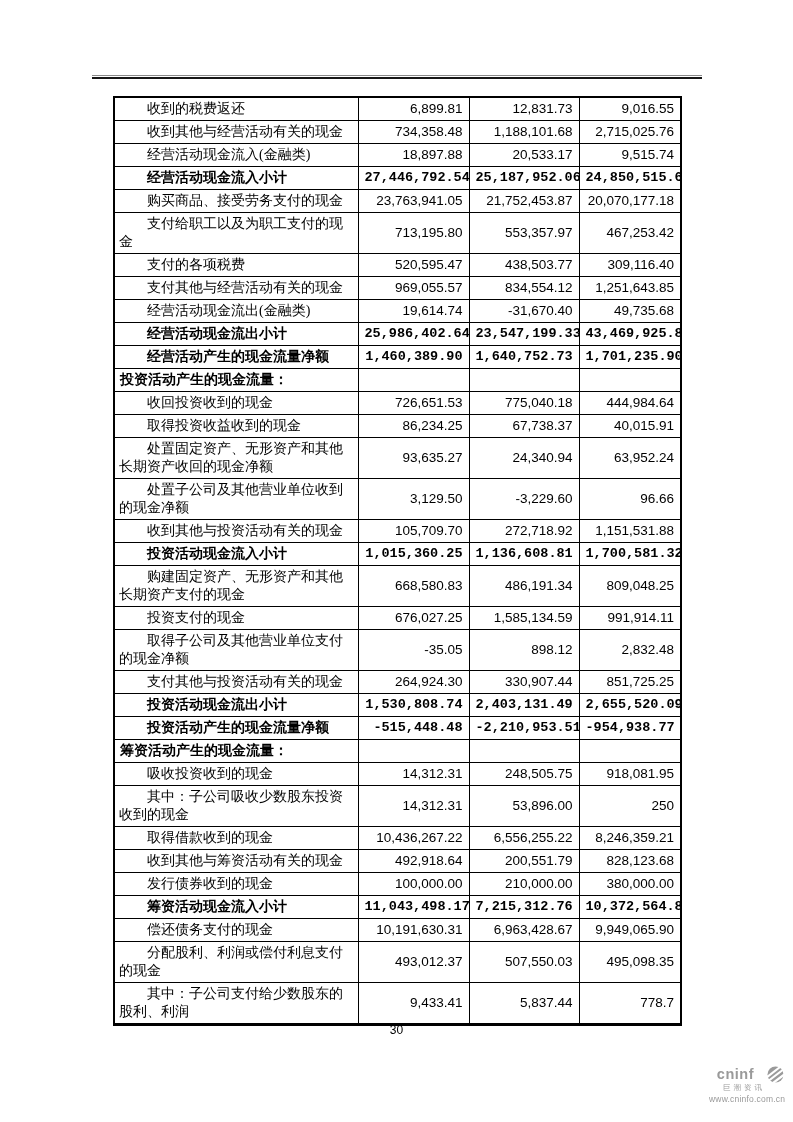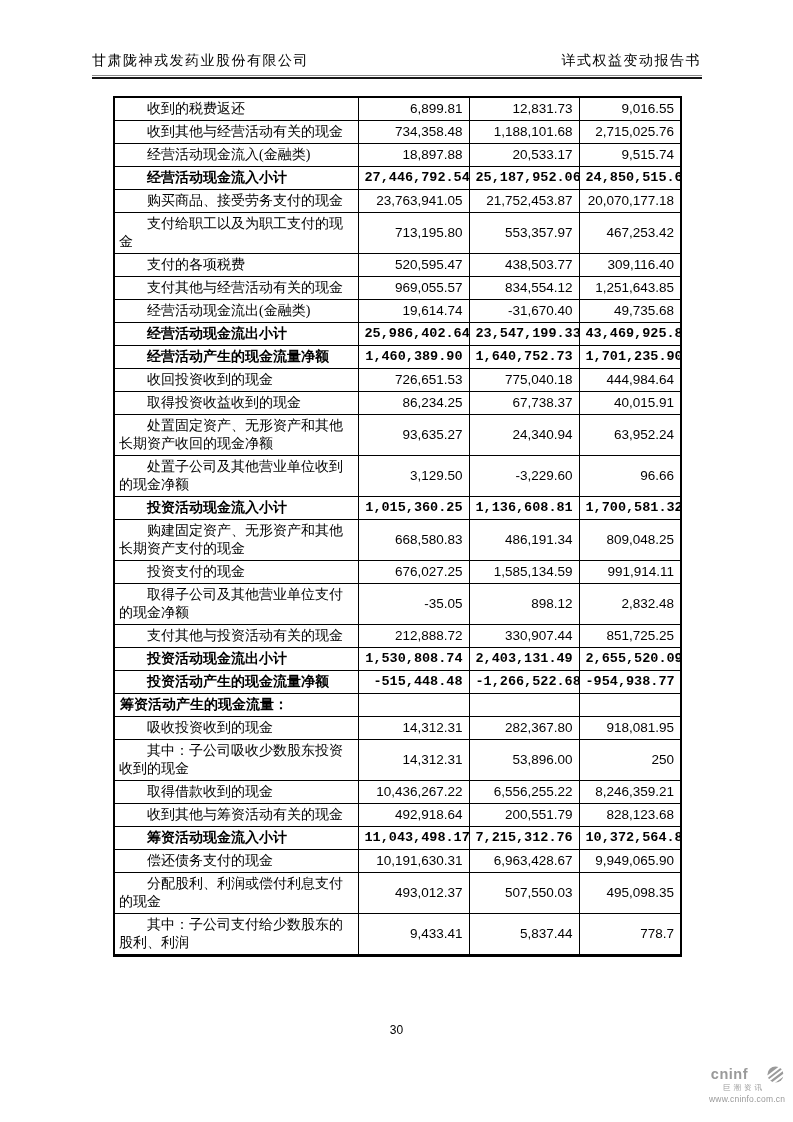--- a/index.html
+++ b/index.html
@@ -36,44 +36,40 @@
     font-size:13.5px;
   }
   .page-number {
     position:absolute; top:1023px; left:0; width:793px; text-align:center;
     font-family:"Liberation Sans","DejaVu Sans",sans-serif; font-size:12px;
   }
   .logo {
     position:absolute; top:1066px; right:8px; width:76px;
     line-height:1.15; text-align:right;
   }
-  .logo-top { display:flex; align-items:center; justify-content:flex-end; gap:18px; }
+  .logo-top { display:flex; align-items:center; justify-content:flex-end; gap:12px; }
   .logo-brand {
     font-family:"Liberation Sans","DejaVu Sans",sans-serif;
     font-weight:700; font-size:14.5px; letter-spacing:0.5px;
   }
   .logo-icon { display:block; }
   .logo-cn {
     font-size:7.5px; letter-spacing:3px; padding-right:20px; margin-top:1px;
     font-family:"Liberation Sans","DejaVu Sans",sans-serif; white-space:nowrap;
   }
   .logo-url {
     font-size:8.5px; margin-top:2px; letter-spacing:0.2px;
     font-family:Liberation Sans, sans-serif; white-space:nowrap;
   }
 </style>
 </head>
 <body>
 
 <div class="page">
 
-  <div class="header">
-    <span>甘肃陇神戎发药业股份有限公司</span>
-    <span>详式权益变动报告书</span>
-  </div>
   <div class="header-rule"></div>
 
   <table class="cash-flow-table">
     <colgroup>
       <col style="width:244px">
       <col style="width:111px">
       <col style="width:110px">
       <col style="width:102px">
     </colgroup>
     <tbody>
@@ -136,20 +132,26 @@
           <td class="num">25,986,402.64</td>
           <td class="num">23,547,199.33</td>
           <td class="num">43,469,925.85</td>
         </tr>
         <tr class="subtotal">
           <td class="label">经营活动产生的现金流量净额</td>
           <td class="num">1,460,389.90</td>
           <td class="num">1,640,752.73</td>
           <td class="num">1,701,235.90</td>
         </tr>
+        <tr class="section">
+          <td class="label">投资活动产生的现金流量：</td>
+          <td class="num"></td>
+          <td class="num"></td>
+          <td class="num"></td>
+        </tr>
         <tr class="item">
           <td class="label">收回投资收到的现金</td>
           <td class="num">726,651.53</td>
           <td class="num">775,040.18</td>
           <td class="num">444,984.64</td>
         </tr>
         <tr class="item">
           <td class="label">取得投资收益收到的现金</td>
           <td class="num">86,234.25</td>
           <td class="num">67,738.37</td>
@@ -160,20 +162,26 @@
           <td class="num">93,635.27</td>
           <td class="num">24,340.94</td>
           <td class="num">63,952.24</td>
         </tr>
         <tr class="item">
           <td class="label">处置子公司及其他营业单位收到的现金净额</td>
           <td class="num">3,129.50</td>
           <td class="num">-3,229.60</td>
           <td class="num">96.66</td>
         </tr>
+        <tr class="item">
+          <td class="label">收到其他与投资活动有关的现金</td>
+          <td class="num">105,709.70</td>
+          <td class="num">272,718.92</td>
+          <td class="num">1,151,531.88</td>
+        </tr>
         <tr class="subtotal">
           <td class="label">投资活动现金流入小计</td>
           <td class="num">1,015,360.25</td>
           <td class="num">1,136,608.81</td>
           <td class="num">1,700,581.32</td>
         </tr>
         <tr class="item">
           <td class="label">购建固定资产、无形资产和其他长期资产支付的现金</td>
           <td class="num">668,580.83</td>
           <td class="num">486,191.34</td>
@@ -186,65 +194,71 @@
           <td class="num">991,914.11</td>
         </tr>
         <tr class="item">
           <td class="label">取得子公司及其他营业单位支付的现金净额</td>
           <td class="num">-35.05</td>
           <td class="num">898.12</td>
           <td class="num">2,832.48</td>
         </tr>
         <tr class="item">
           <td class="label">支付其他与投资活动有关的现金</td>
-          <td class="num">212,888.72</td>
+          <td class="num">264,924.30</td>
           <td class="num">330,907.44</td>
           <td class="num">851,725.25</td>
         </tr>
         <tr class="subtotal">
           <td class="label">投资活动现金流出小计</td>
           <td class="num">1,530,808.74</td>
           <td class="num">2,403,131.49</td>
           <td class="num">2,655,520.09</td>
         </tr>
         <tr class="subtotal">
           <td class="label">投资活动产生的现金流量净额</td>
           <td class="num">-515,448.48</td>
-          <td class="num">-1,266,522.68</td>
+          <td class="num">-2,210,953.51</td>
           <td class="num">-954,938.77</td>
         </tr>
         <tr class="section">
           <td class="label">筹资活动产生的现金流量：</td>
           <td class="num"></td>
           <td class="num"></td>
           <td class="num"></td>
         </tr>
         <tr class="item">
           <td class="label">吸收投资收到的现金</td>
           <td class="num">14,312.31</td>
-          <td class="num">282,367.80</td>
+          <td class="num">248,505.75</td>
           <td class="num">918,081.95</td>
         </tr>
         <tr class="item">
           <td class="label">其中：子公司吸收少数股东投资收到的现金</td>
           <td class="num">14,312.31</td>
           <td class="num">53,896.00</td>
           <td class="num">250</td>
         </tr>
         <tr class="item">
           <td class="label">取得借款收到的现金</td>
           <td class="num">10,436,267.22</td>
           <td class="num">6,556,255.22</td>
           <td class="num">8,246,359.21</td>
         </tr>
         <tr class="item">
           <td class="label">收到其他与筹资活动有关的现金</td>
           <td class="num">492,918.64</td>
           <td class="num">200,551.79</td>
           <td class="num">828,123.68</td>
+        </tr>
+        <tr class="item">
+          <td class="label">发行债券收到的现金</td>
+          <td class="num">100,000.00</td>
+          <td class="num">210,000.00</td>
+          <td class="num">380,000.00</td>
         </tr>
         <tr class="subtotal">
           <td class="label">筹资活动现金流入小计</td>
           <td class="num">11,043,498.17</td>
           <td class="num">7,215,312.76</td>
           <td class="num">10,372,564.84</td>
         </tr>
         <tr class="item">
           <td class="label">偿还债务支付的现金</td>
           <td class="num">10,191,630.31</td>

